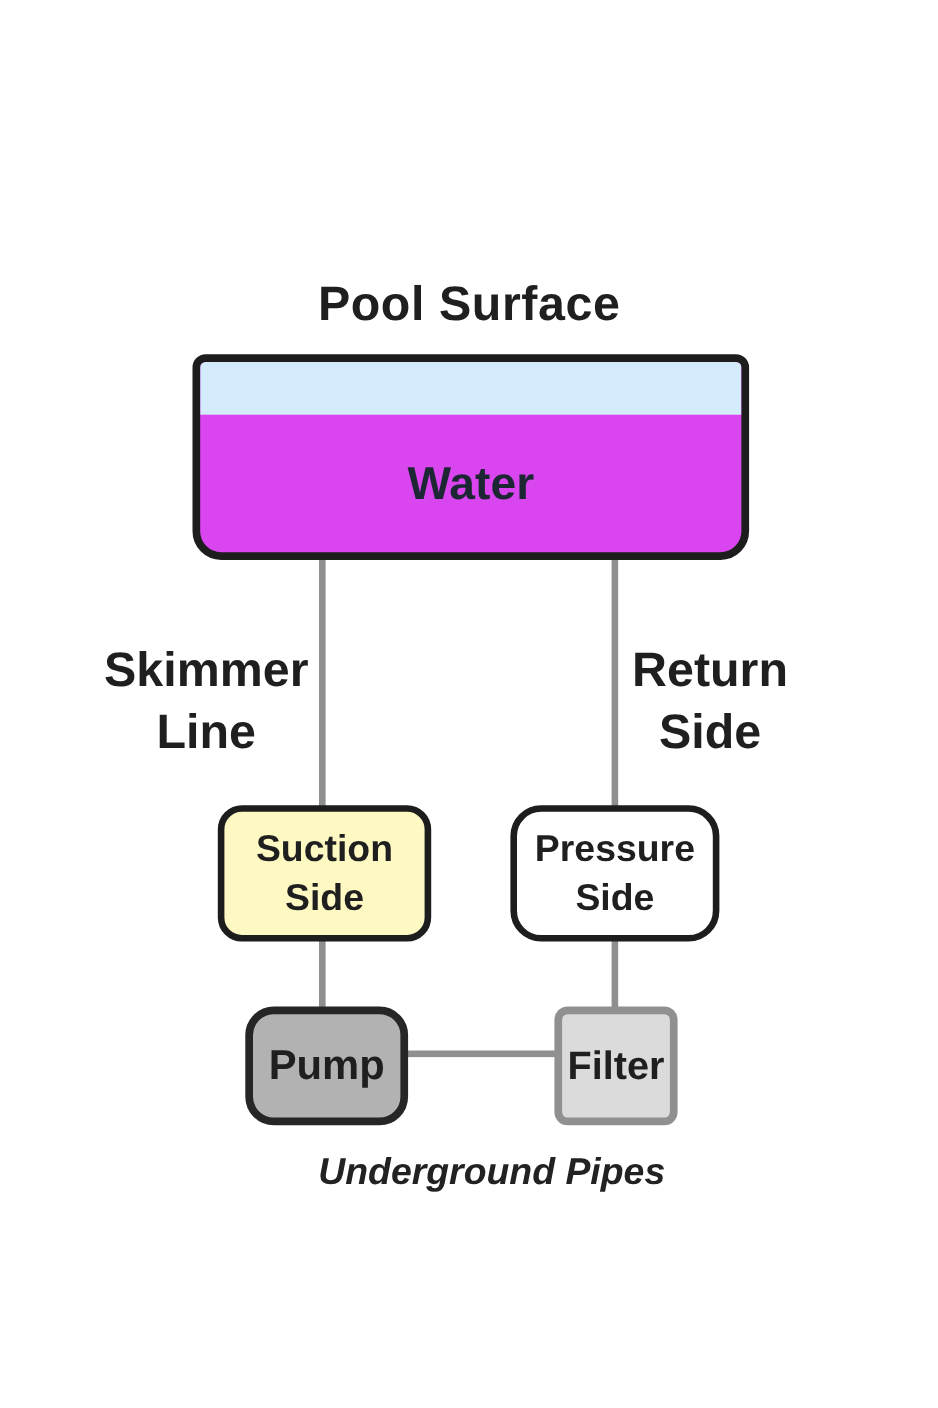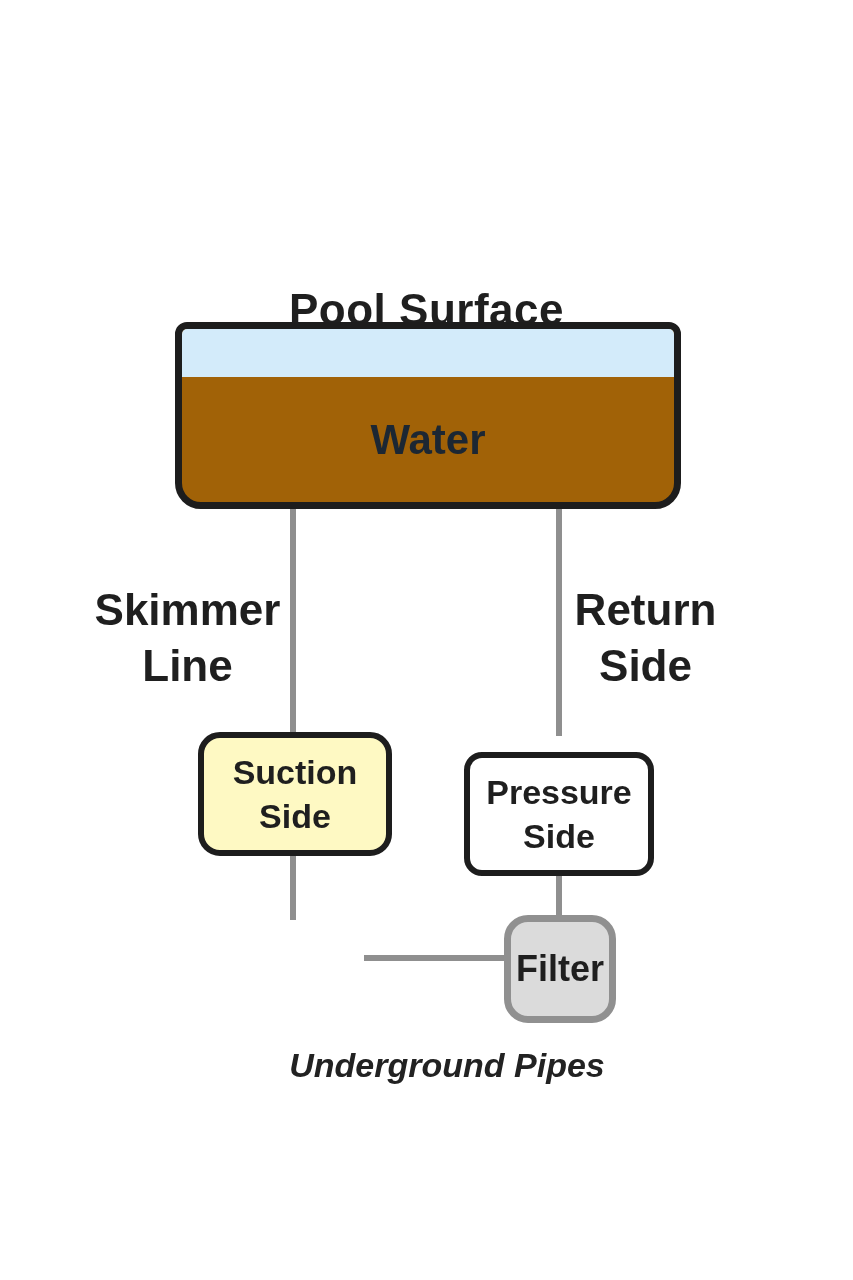--- a/index.html
+++ b/index.html
@@ -19,31 +19,30 @@
   
   .diagram-title {
     position: absolute;
     left: 0; top: 252px;
     width: 100%;
     text-align: center;
     font-size: 44px;
     font-weight: 700;
     letter-spacing: 0.5px;
     color: #1f1f1f;
-    margin-top: 33px;
   }
 
   
   .pool-box {
     position: absolute;
     left: 175px; top: 322px;
     width: 506px; height: 187px;
     border: 7px solid #1d1d1d;
     border-radius: 12px 12px 26px 26px;
-    background: #a16207;
+    background: #d946ef;
     overflow: hidden;
     z-index: 2;
   }
   .water-surface-band {
     position: absolute;
     left: 0; top: 0;
     width: 100%; height: 48px;
     background: #d3ebfa;
   }
   .water-label {
@@ -100,37 +99,37 @@
     background: #fef9c3;
     border: 6px solid #1d1d1d;
     border-radius: 22px;
     font-size: 34px; font-weight: 600; line-height: 1.3;
   }
   .node-pressure {
     left: 464px; top: 732px;
     width: 190px; height: 124px;
     background: #ffffff;
     border: 6px solid #1d1d1d;
-    border-radius: 18px;
-    font-size: 34px; font-weight: 600; line-height: 1.3; margin-top: 20px;
+    border-radius: 28px;
+    font-size: 34px; font-weight: 600; line-height: 1.3;
   }
   .node-pump {
     left: 223px; top: 915px;
     width: 148px; height: 108px;
     background: #b2b2b2;
     border: 7px solid #262626;
     border-radius: 26px;
     font-size: 38px; font-weight: 700;
   }
   .node-filter {
     left: 504px; top: 915px;
     width: 112px; height: 108px;
     background: #dbdbdb;
     border: 7px solid #909090;
-    border-radius: 24px;
+    border-radius: 12px;
     font-size: 36px; font-weight: 700;
   }
 
   
   .underground-label {
     position: absolute;
     left: 44px; top: 1046px;
     width: 806px;
     text-align: center;
     font-size: 34px;
@@ -162,18 +161,19 @@
 
   <div class="pipe-label label-return">Return
 Side</div>
 
   <div class="node node-suction">Suction
 Side</div>
 
   <div class="node node-pressure">Pressure
 Side</div>
 
+  <div class="node node-pump">Pump</div>
 
   <div class="node node-filter">Filter</div>
 
   <div class="underground-label">Underground Pipes</div>
 
 </div>
 
 </body></html>

